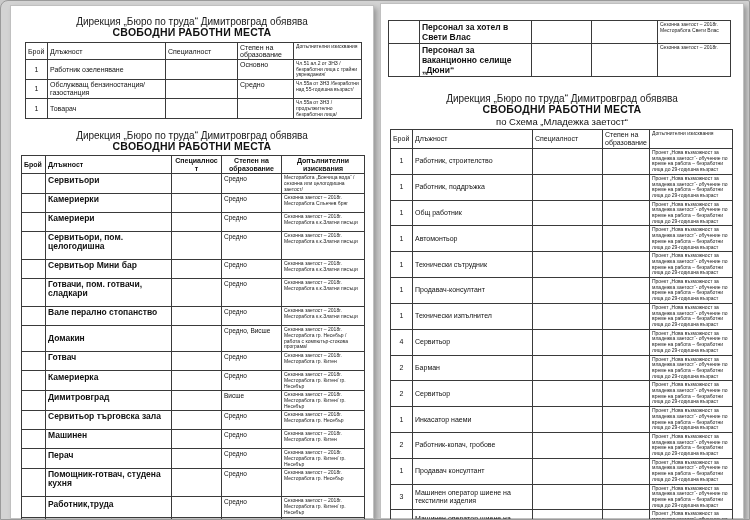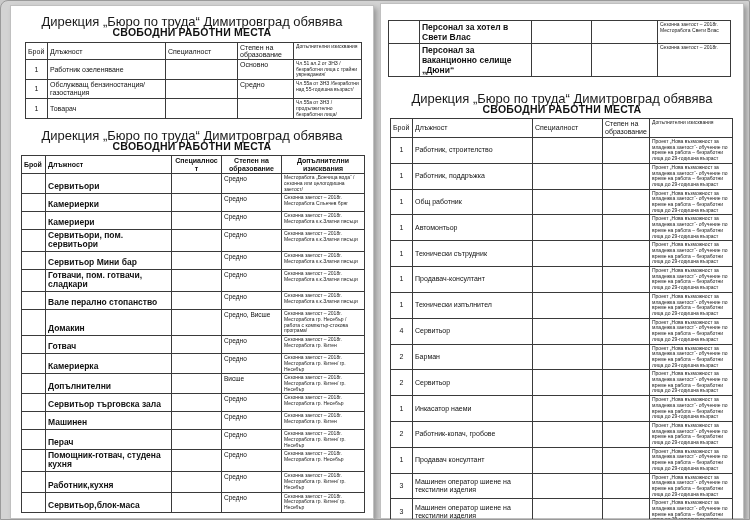--- a/index.html
+++ b/index.html
@@ -16,21 +16,21 @@
   }
   .page {
     position:absolute; background:#fff;
     border:1px solid #c0c0c0;
     box-shadow:3px 3px 5px rgba(0,0,0,.28);
   }
   .page-left  { left:9px;  top:4px; width:364px; height:514px; padding-top:11px; }
   .page-right { left:379px; top:2px; width:364px; height:516px; padding-top:5px; }
 
   .doc-title { text-align:center; }
-  .dt-announce { font-size:13px; line-height:9px; color:#1a1a1a; }
+  .dt-announce { font-size:10px; line-height:9px; color:#1a1a1a; }
   .dt-main { font-size:10.5px; font-weight:bold; line-height:13px; letter-spacing:.2px; }
   .dt-sub { font-size:9.5px; line-height:11px; }
 
   table.tbl { border-collapse:collapse; table-layout:fixed; }
   .tbl th, .tbl td {
     border:1px solid #3a3a3a;
     padding:1px 2px;
     overflow:hidden;
     text-align:left;
     vertical-align:top;
@@ -47,21 +47,21 @@
   .tbl1 { width:336px; margin:3px 0 0 14px; font-size:7px; }
   .tbl1 th { font-size:7px; height:17px; }
   .tbl1 td { height:18px; line-height:8px; }
   .tbl1 td.c-title { vertical-align:middle; }
 
   
   .tbl2 { width:343px; margin:2px 0 0 10px; font-size:7px; }
   .tbl2 th { font-weight:bold; font-size:7px; text-align:center; height:15px; line-height:7.5px; }
   .tbl2 th.c-broy, .tbl2 th.c-title { text-align:left; }
   .tbl2 td { height:18px; }
-  .tbl2 td.c-title { font-weight:bold; font-size:8.5px; vertical-align:bottom; line-height:9px; padding-bottom:2px; }
+  .tbl2 td.c-title { font-weight:bold; font-size:8.5px; vertical-align:bottom; line-height:9px; padding-bottom:8px; }
   .tbl2 td.c-edu { font-size:6.5px; }
 
   
   .tblR1 { width:342px; margin:11px 0 0 7px; font-size:7px; }
   .tblR1 td { height:23px; }
   .tblR1 td.c-title { font-weight:bold; font-size:8.5px; vertical-align:middle; line-height:10px; }
 
   
   .tblM { width:342px; margin:2px 0 0 9px; font-size:7px; }
   .tblM th { font-size:7px; height:16px; line-height:8px; }
@@ -164,21 +164,21 @@
           </tr>
           <tr>
             <td class="c-broy"></td>
             <td class="c-title">Камериери</td>
             <td class="c-spec"></td>
             <td class="c-edu">Средно</td>
             <td class="c-req">Сезонна заетост – 2018г. Месторабота к.к.Златни пясъци</td>
           </tr>
           <tr>
             <td class="c-broy"></td>
-            <td class="c-title">Сервитьори, пом. сервитьори</td>
+            <td class="c-title">Сервитьори, пом. целогодишна</td>
             <td class="c-spec"></td>
             <td class="c-edu">Средно</td>
             <td class="c-req">Сезонна заетост – 2018г. Месторабота к.к.Златни пясъци</td>
           </tr>
           <tr>
             <td class="c-broy"></td>
             <td class="c-title">Сервитьор Мини бар</td>
             <td class="c-spec"></td>
             <td class="c-edu">Средно</td>
             <td class="c-req">Сезонна заетост – 2018г. Месторабота к.к.Златни пясъци</td>
@@ -213,21 +213,21 @@
           </tr>
           <tr>
             <td class="c-broy"></td>
             <td class="c-title">Камериерка</td>
             <td class="c-spec"></td>
             <td class="c-edu">Средно</td>
             <td class="c-req">Сезонна заетост – 2018г. Месторабота гр. Китен/ гр. Несебър</td>
           </tr>
           <tr>
             <td class="c-broy"></td>
-            <td class="c-title">Допълнителни</td>
+            <td class="c-title">Димитровград</td>
             <td class="c-spec"></td>
             <td class="c-edu">Висше</td>
             <td class="c-req">Сезонна заетост – 2018г. Месторабота гр. Китен/ гр. Несебър</td>
           </tr>
           <tr>
             <td class="c-broy"></td>
             <td class="c-title">Сервитьор търговска зала</td>
             <td class="c-spec"></td>
             <td class="c-edu">Средно</td>
             <td class="c-req">Сезонна заетост – 2018г. Месторабота гр. Несебър</td>
@@ -248,21 +248,21 @@
           </tr>
           <tr>
             <td class="c-broy"></td>
             <td class="c-title">Помощник-готвач, студена кухня</td>
             <td class="c-spec"></td>
             <td class="c-edu">Средно</td>
             <td class="c-req">Сезонна заетост – 2018г. Месторабота гр. Несебър</td>
           </tr>
           <tr>
             <td class="c-broy"></td>
-            <td class="c-title">Работник,кухня</td>
+            <td class="c-title">Работник,труда</td>
             <td class="c-spec"></td>
             <td class="c-edu">Средно</td>
             <td class="c-req">Сезонна заетост – 2018г. Месторабота гр. Китен/ гр. Несебър</td>
           </tr>
           <tr>
             <td class="c-broy"></td>
             <td class="c-title">Сервитьор,блок-маса</td>
             <td class="c-spec"></td>
             <td class="c-edu">Средно</td>
             <td class="c-req">Сезонна заетост – 2018г. Месторабота гр. Китен/ гр. Несебър</td>
@@ -295,20 +295,21 @@
             <td class="c-spec"></td>
             <td class="c-edu"></td>
             <td class="c-req">Сезонна заетост – 2018г.</td>
           </tr>
         </tbody>
     </table>
 
     <div class="doc-title mt-gap2">
       <div class="dt-announce">Дирекция „Бюро по труда“ Димитровград  обявява</div>
       <div class="dt-main">СВОБОДНИ РАБОТНИ МЕСТА</div>
+      <div class="dt-sub">по Схема „Младежка заетост“</div>
     </div>
 
     <table class="tbl tblM">
       <colgroup>
         <col style="width:22px">
           <col style="width:120px">
           <col style="width:70px">
           <col style="width:47px">
           <col style="width:83px">
       </colgroup>

